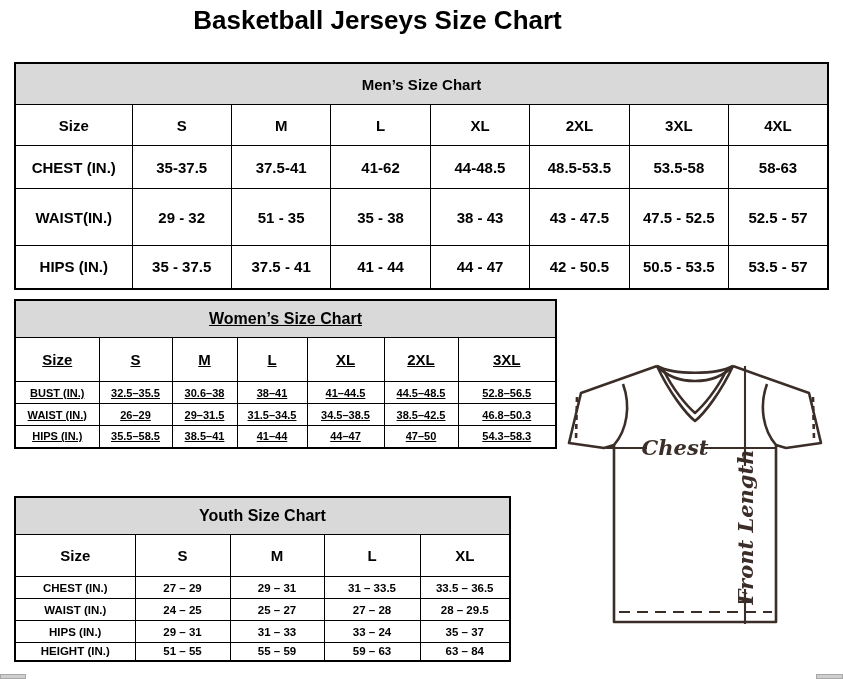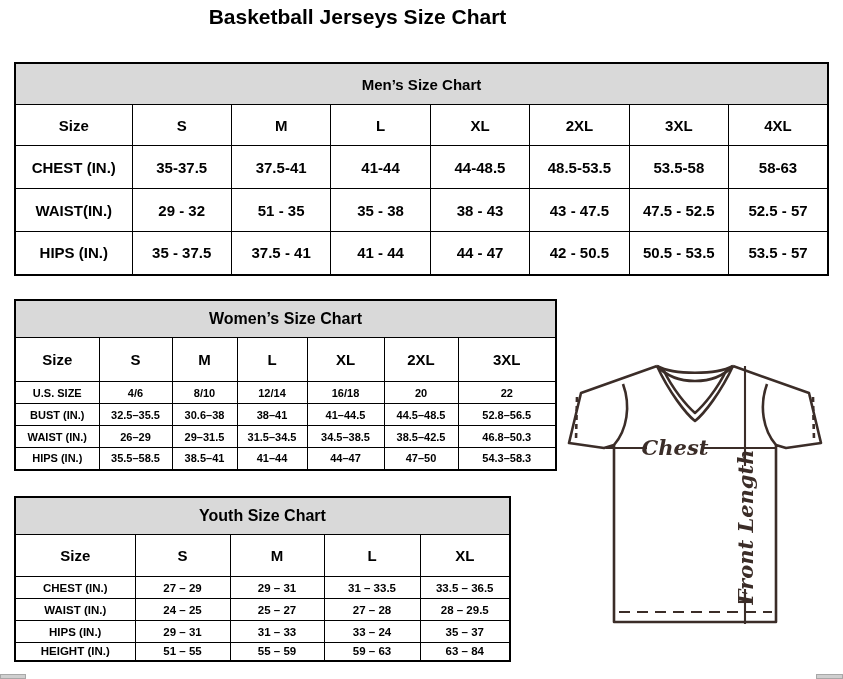--- a/index.html
+++ b/index.html
@@ -16,22 +16,23 @@
   }
   #stage{
     position:relative;
     width:843px;height:679px;
     background:#ffffff;
     overflow:hidden;
   }
   .page-title{
     position:absolute;top:5px;left:0;width:715px;
     text-align:center;
-    font-size:21px;font-weight:bold;
+    font-size:26px;font-weight:bold;
     letter-spacing:0px;
+    padding-left:20px;
   }
   table.sizetable{
     position:absolute;
     border-collapse:collapse;
     table-layout:fixed;
     border:2px solid var(--border);
   }
   table.sizetable td,table.sizetable th{
     border:1px solid var(--border);
     text-align:center;
@@ -45,21 +46,21 @@
     background:var(--header_bg);
     font-size:16px;
     font-weight:bold;
     margin-left:20px;
   }
   
   #mens-table{left:14px;top:62px;width:815px;}
   #mens-table td{font-size:15px;}
   #mens-table .band{height:40px;}
   
-  #womens-table{left:14px;top:299px;width:543px;}
+  #womens-table{left:14px;top:299px;width:543px;text-decoration:underline;}
   #womens-table .band{height:36px;}
   #womens-table tr.size-row td{font-size:15px;}
   #womens-table tr.data-row td{font-size:11px;}
   
   #youth-table{left:14px;top:496px;width:497px;border-radius:30px;}
   #youth-table .band{height:36px;}
   #youth-table tr.size-row td{font-size:15px;}
   #youth-table tr.data-row td{font-size:11.5px;}
   
   #jersey{
@@ -121,27 +122,27 @@
         <td>L</td>
         <td>XL</td>
         <td>2XL</td>
         <td>3XL</td>
         <td>4XL</td>
       </tr>
       <tr style="height:43px">
         <td>CHEST (IN.)</td>
         <td>35-37.5</td>
         <td>37.5-41</td>
-        <td>41-44</td>
+        <td>41-62</td>
         <td>44-48.5</td>
         <td>48.5-53.5</td>
         <td>53.5-58</td>
         <td>58-63</td>
       </tr>
-      <tr style="height:43px">
+      <tr style="height:57px">
         <td>WAIST(IN.)</td>
         <td>29 - 32</td>
         <td>51 - 35</td>
         <td>35 - 38</td>
         <td>38 - 43</td>
         <td>43 - 47.5</td>
         <td>47.5 - 52.5</td>
         <td>52.5 - 57</td>
       </tr>
       <tr style="height:43px">
@@ -174,29 +175,20 @@
       <tr class="size-row" style="height:44px">
         <td>Size</td>
         <td>S</td>
         <td>M</td>
         <td>L</td>
         <td>XL</td>
         <td>2XL</td>
         <td>3XL</td>
       </tr>
       <tr class="data-row" style="height:22px">
-        <td>U.S. SIZE</td>
-        <td>4/6</td>
-        <td>8/10</td>
-        <td>12/14</td>
-        <td>16/18</td>
-        <td>20</td>
-        <td>22</td>
-      </tr>
-      <tr class="data-row" style="height:22px">
         <td>BUST (IN.)</td>
         <td>32.5–35.5</td>
         <td>30.6–38</td>
         <td>38–41</td>
         <td>41–44.5</td>
         <td>44.5–48.5</td>
         <td>52.8–56.5</td>
       </tr>
       <tr class="data-row" style="height:22px">
         <td>WAIST (IN.)</td>

